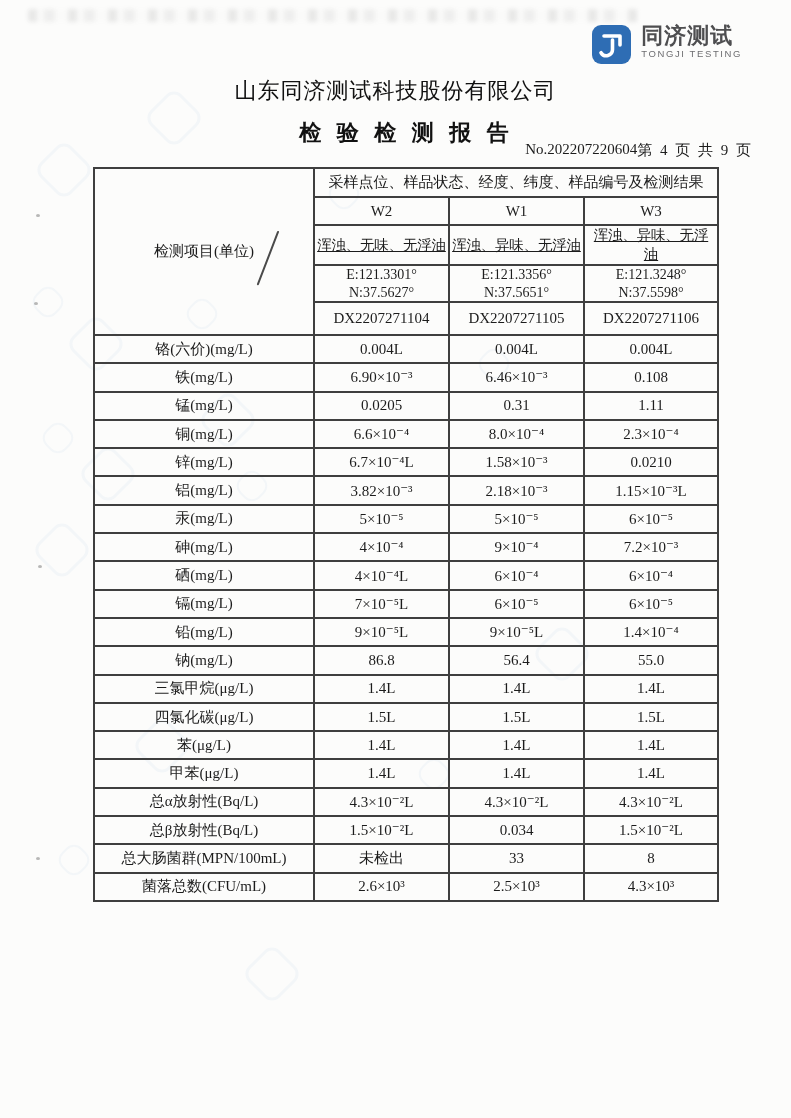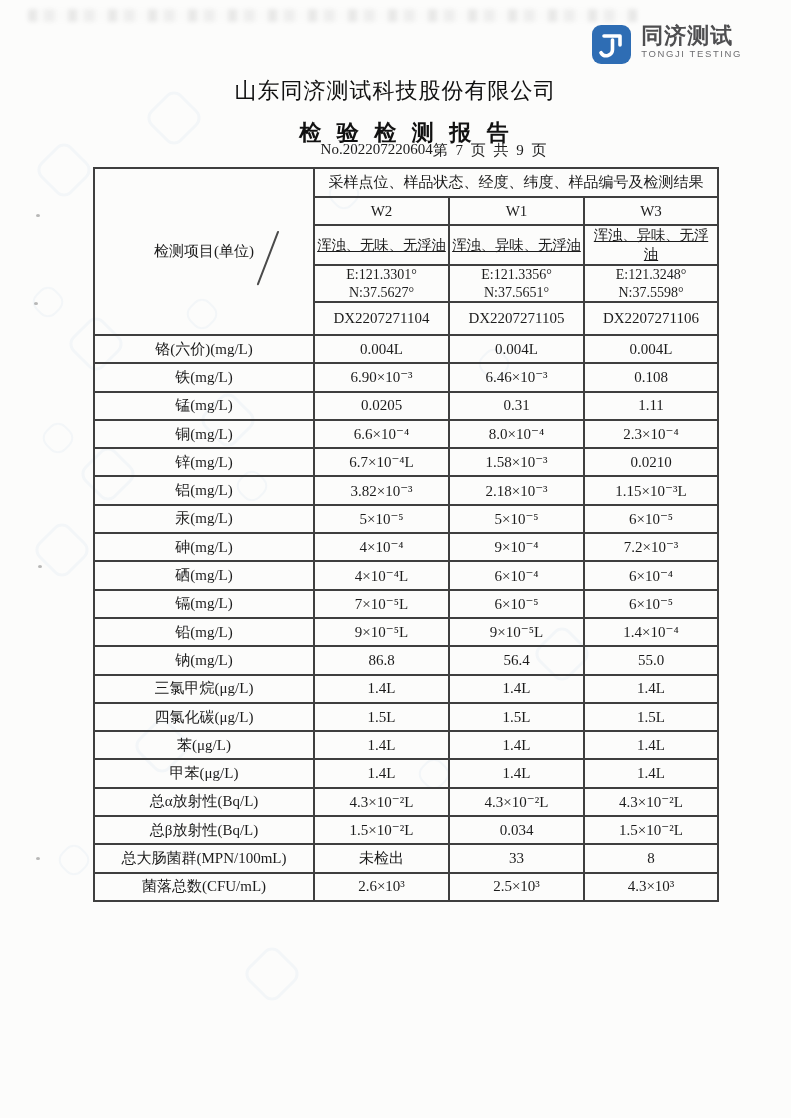--- a/index.html
+++ b/index.html
@@ -32,22 +32,22 @@
   .logo{position:absolute;top:24px;right:49px;display:flex;align-items:flex-start;gap:9px;}
   .logo-mark{width:41px;height:41px;flex:0 0 auto;}
   .logo-text{display:flex;flex-direction:column;line-height:1.05;}
   .logo-cn{font-family:"Liberation Sans","DejaVu Sans",sans-serif;font-size:22px;font-weight:700;color:#4e4e50;letter-spacing:1px;}
   .logo-en{font-family:"Liberation Sans","DejaVu Sans",sans-serif;font-size:9.5px;color:#6d6d70;letter-spacing:1.6px;margin-top:2px;}
   
   .company{position:absolute;top:76px;left:0;width:100%;margin:0;text-align:center;
     font-size:22px;font-weight:400;letter-spacing:1px;color:#111;}
   .rtitle{position:absolute;top:107px;left:0;width:100%;margin:11px;text-align:center;
     font-size:22px;font-weight:700;letter-spacing:5px;color:#111;}
-  .meta{position:absolute;top:141px;left:96px;right:54px;display:flex;
-    justify-content:center;font-size:15px;margin-left:36px;}
+  .meta{position:absolute;top:141px;left:96px;right:38px;display:flex;
+    justify-content:flex-end;font-size:15px;margin-left:36px;}
   .meta .pageinfo{letter-spacing:2px;}
   
   table.report{
     position:absolute;left:93px;top:167px;width:624px;
     border-collapse:collapse;table-layout:fixed;
     font-size:15px;color:#1c1c1c;
   }
   table.report td{
     border:2px solid #3f3f3f;
     text-align:center;vertical-align:middle;
@@ -106,21 +106,21 @@
       <div class="logo-cn">同济测试</div>
       <div class="logo-en">TONGJI TESTING</div>
     </div>
   </div>
 
   <h1 class="company">山东同济测试科技股份有限公司</h1>
   <h2 class="rtitle">检 验 检 测 报 告</h2>
 
   <div class="meta">
     <span>No.202207220604</span>
-    <span class="pageinfo">第 7 页 共 9 页</span>
+    <span class="pageinfo">第 4 页 共 9 页</span>
   </div>
 
   <table class="report">
     <colgroup>
       <col style="width:220px">
         <col style="width:135px">
         <col style="width:135px">
         <col style="width:134px">
     </colgroup>
     <thead>

